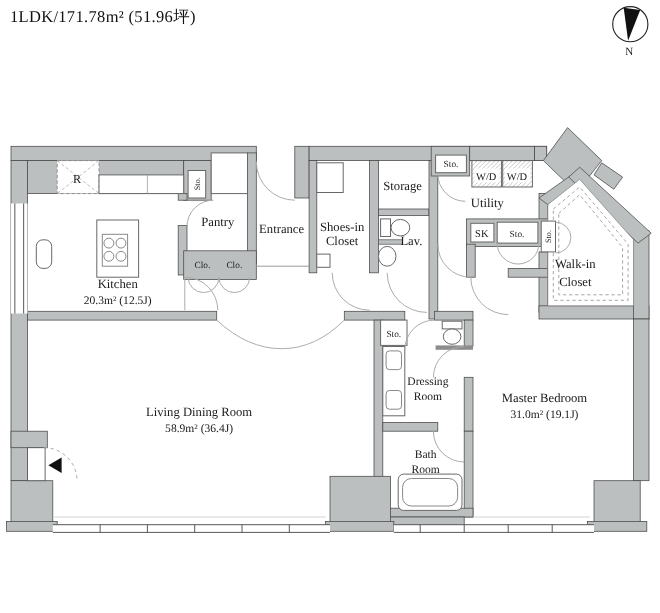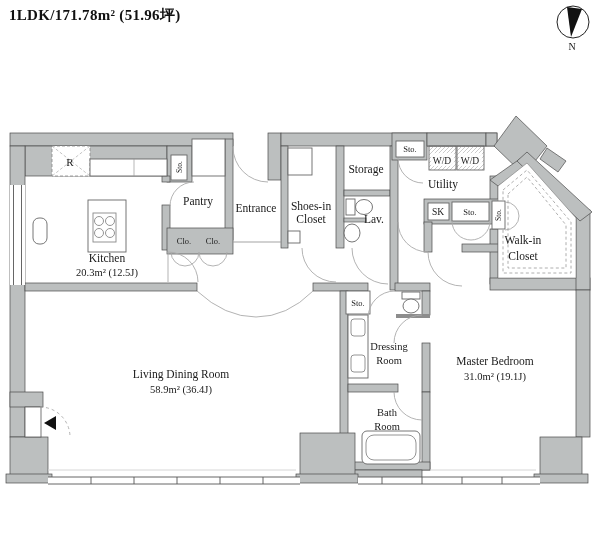--- a/index.html
+++ b/index.html
@@ -1,20 +1,20 @@
 <!DOCTYPE html>
 <html><head>
 <meta charset="utf-8">
 <style>
   html,body{margin:0;padding:0;background:#fff;}
   .stage{position:relative;width:600px;height:557px;background:#fff;overflow:hidden;
          font-family:"Liberation Serif", serif;}
   .hdr{position:absolute;left:9px;top:4px;}
   .hdr .title{font-size:26px;font-weight:bold;color:#111;letter-spacing:.5px;}
-  .hdr .subtitle{font-size:15px;color:#111;margin-top:2px;letter-spacing:.3px;font-weight:bold;}
+  .hdr .subtitle{font-size:15px;color:#111;margin-top:2px;letter-spacing:.3px;}
   svg text{font-family:"Liberation Serif", serif;fill:#1a1a1a;}
   .rm{font-size:11.5px;}
   .rm2{font-size:10.5px;}
   .sm{font-size:8.5px;}
   .smv{font-size:7.5px;}
   .wall{fill:#bcbfbf;stroke:#4a4a4a;stroke-width:.7;}
   .fix{fill:#fff;stroke:#666;stroke-width:.9;}
   .fixl{fill:none;stroke:#888;stroke-width:.9;}
   .door{fill:none;stroke:#aaa;stroke-width:.9;}
   .win{stroke:#555;stroke-width:.9;}

